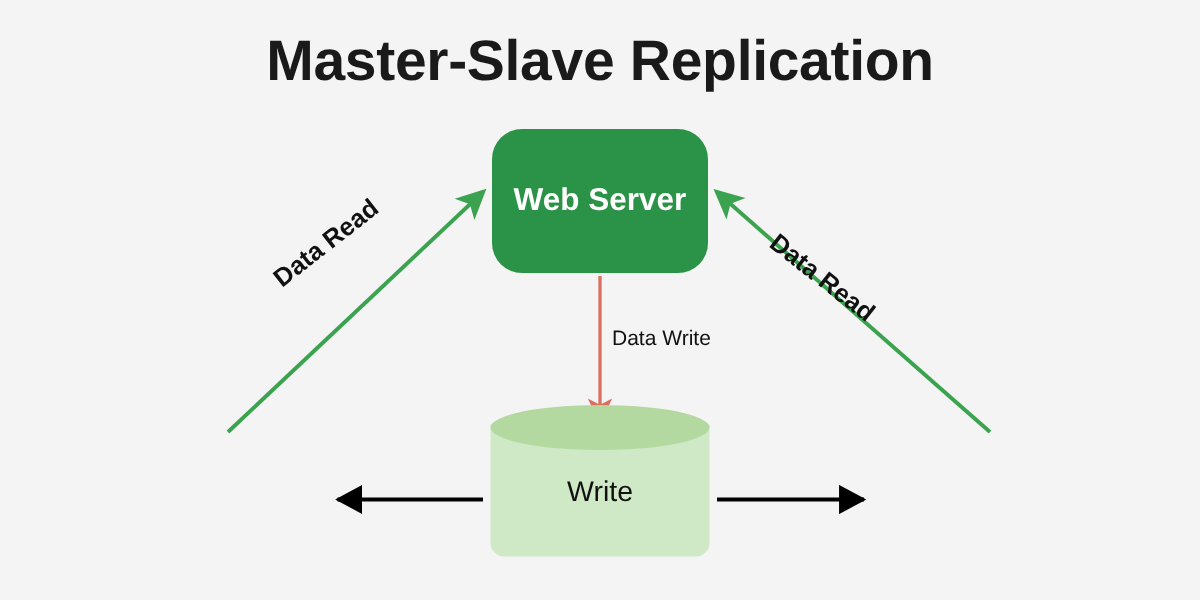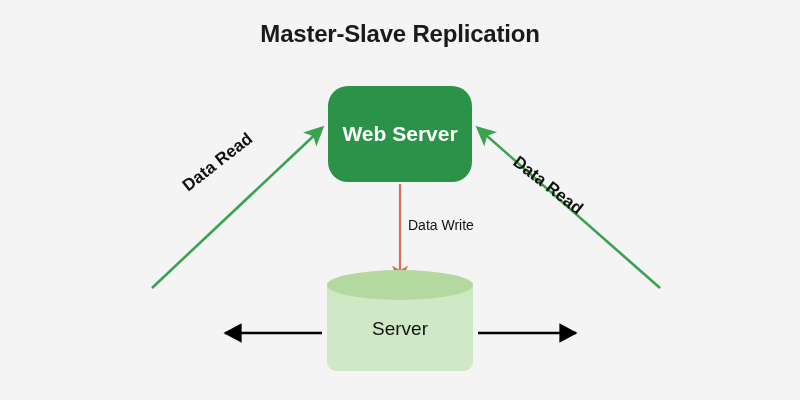--- a/index.html
+++ b/index.html
@@ -21,21 +21,21 @@
     background: #f4f4f4;
   }
 
   
   #page-title {
     position: absolute;
     left: 0;
     top: 20px;
     width: 800px;
     text-align: center;
-    font-size: 24px;
+    font-size: 38px;
     font-weight: bold;
     color: #1a1a1a;
     letter-spacing: -0.2px;
   }
 
   
   #connector-layer {
     position: absolute;
     left: 0;
     top: 0;
@@ -165,21 +165,21 @@
   </svg>
 
   <div id="web-server-node">
     <span class="node-label">Web Server</span>
   </div>
 
 
   <div id="db-master" class="db-cylinder">
     <div class="cyl-body"></div>
     <div class="cyl-top"></div>
-    <div class="node-label">Server</div>
+    <div class="node-label">Write</div>
   </div>
 
 
   <div id="label-data-read-left" class="edge-label">Data Read</div>
   <div id="label-data-read-right" class="edge-label">Data Read</div>
   <div id="label-data-write" class="edge-label">Data Write</div>
 
 </div>
 
 </body></html>

